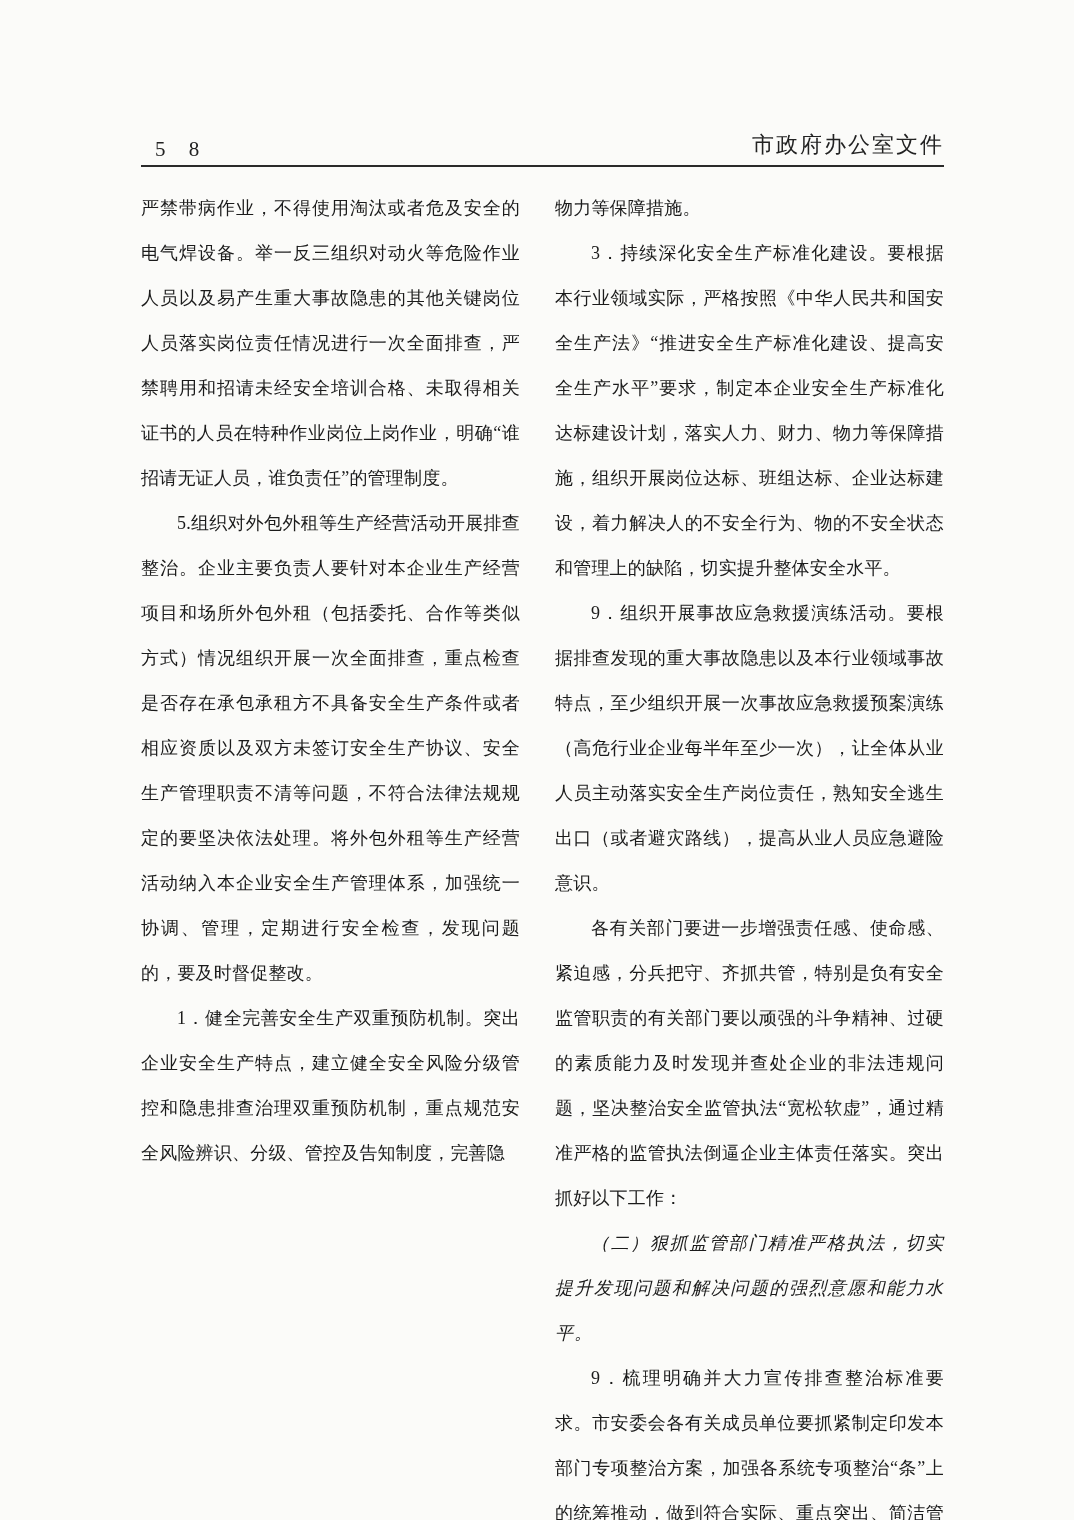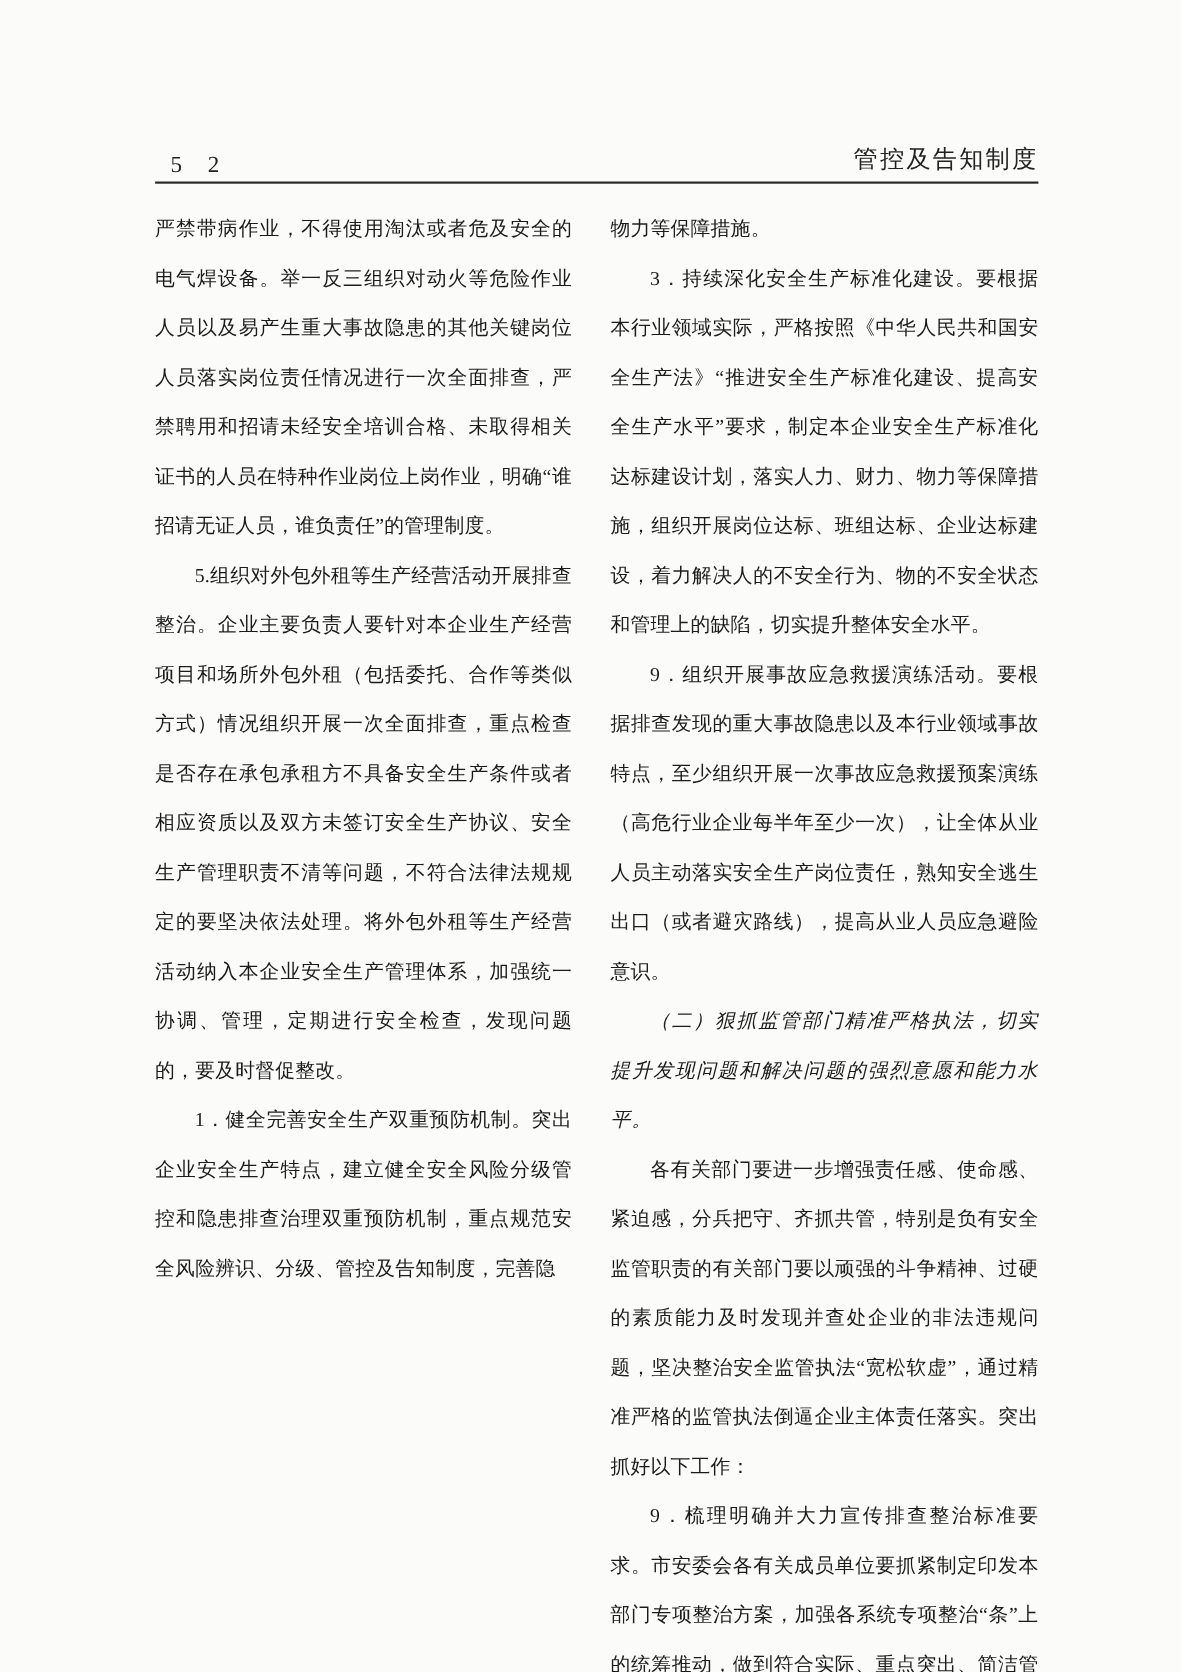--- a/index.html
+++ b/index.html
@@ -51,35 +51,35 @@
   }
   .col p.indent { text-indent: 2em; }
   .col p.kai { font-style: italic; letter-spacing: 1px; }
 </style>
 </head>
 <body>
 
 <div class="page">
 
   <div class="hdr">
-    <span class="page-number">5 2</span>
-    <span class="doc-label">管控及告知制度</span>
+    <span class="page-number">5 8</span>
+    <span class="doc-label">市政府办公室文件</span>
   </div>
 
   <div class="header-rule"></div>
 
   <main class="columns">
     <div class="col col-left">
         <p>严禁带病作业，不得使用淘汰或者危及安全的电气焊设备。举一反三组织对动火等危险作业人员以及易产生重大事故隐患的其他关键岗位人员落实岗位责任情况进行一次全面排查，严禁聘用和招请未经安全培训合格、未取得相关证书的人员在特种作业岗位上岗作业，明确“谁招请无证人员，谁负责任”的管理制度。</p>
         <p class="indent">5.组织对外包外租等生产经营活动开展排查整治。企业主要负责人要针对本企业生产经营项目和场所外包外租（包括委托、合作等类似方式）情况组织开展一次全面排查，重点检查是否存在承包承租方不具备安全生产条件或者相应资质以及双方未签订安全生产协议、安全生产管理职责不清等问题，不符合法律法规规定的要坚决依法处理。将外包外租等生产经营活动纳入本企业安全生产管理体系，加强统一协调、管理，定期进行安全检查，发现问题的，要及时督促整改。</p>
         <p class="indent">1．健全完善安全生产双重预防机制。突出企业安全生产特点，建立健全安全风险分级管控和隐患排查治理双重预防机制，重点规范安全风险辨识、分级、管控及告知制度，完善隐</p>
       </div>
     <div class="col col-right">
         <p>物力等保障措施。</p>
         <p class="indent">3．持续深化安全生产标准化建设。要根据本行业领域实际，严格按照《中华人民共和国安全生产法》“推进安全生产标准化建设、提高安全生产水平”要求，制定本企业安全生产标准化达标建设计划，落实人力、财力、物力等保障措施，组织开展岗位达标、班组达标、企业达标建设，着力解决人的不安全行为、物的不安全状态和管理上的缺陷，切实提升整体安全水平。</p>
         <p class="indent">9．组织开展事故应急救援演练活动。要根据排查发现的重大事故隐患以及本行业领域事故特点，至少组织开展一次事故应急救援预案演练（高危行业企业每半年至少一次），让全体从业人员主动落实安全生产岗位责任，熟知安全逃生出口（或者避灾路线），提高从业人员应急避险意识。</p>
+        <p class="indent">各有关部门要进一步增强责任感、使命感、紧迫感，分兵把守、齐抓共管，特别是负有安全监管职责的有关部门要以顽强的斗争精神、过硬的素质能力及时发现并查处企业的非法违规问题，坚决整治安全监管执法“宽松软虚”，通过精准严格的监管执法倒逼企业主体责任落实。突出抓好以下工作：</p>
         <p class="indent kai">（二）狠抓监管部门精准严格执法，切实提升发现问题和解决问题的强烈意愿和能力水平。</p>
-        <p class="indent">各有关部门要进一步增强责任感、使命感、紧迫感，分兵把守、齐抓共管，特别是负有安全监管职责的有关部门要以顽强的斗争精神、过硬的素质能力及时发现并查处企业的非法违规问题，坚决整治安全监管执法“宽松软虚”，通过精准严格的监管执法倒逼企业主体责任落实。突出抓好以下工作：</p>
         <p class="indent">9．梳理明确并大力宣传排查整治标准要求。市安委会各有关成员单位要抓紧制定印发本部门专项整治方案，加强各系统专项整治“条”上的统筹推动，做到符合实际、重点突出、简洁管用。国家已出台重大事故隐患判定标准的行业领域，要从现有判定标准中进一步聚焦提炼出本次整治的重点隐患；国家尚未出台重大事故隐患判定标准的行业领域，要结合事故</p>
       </div>
   </main>
 
 </div>
 
 </body></html>

